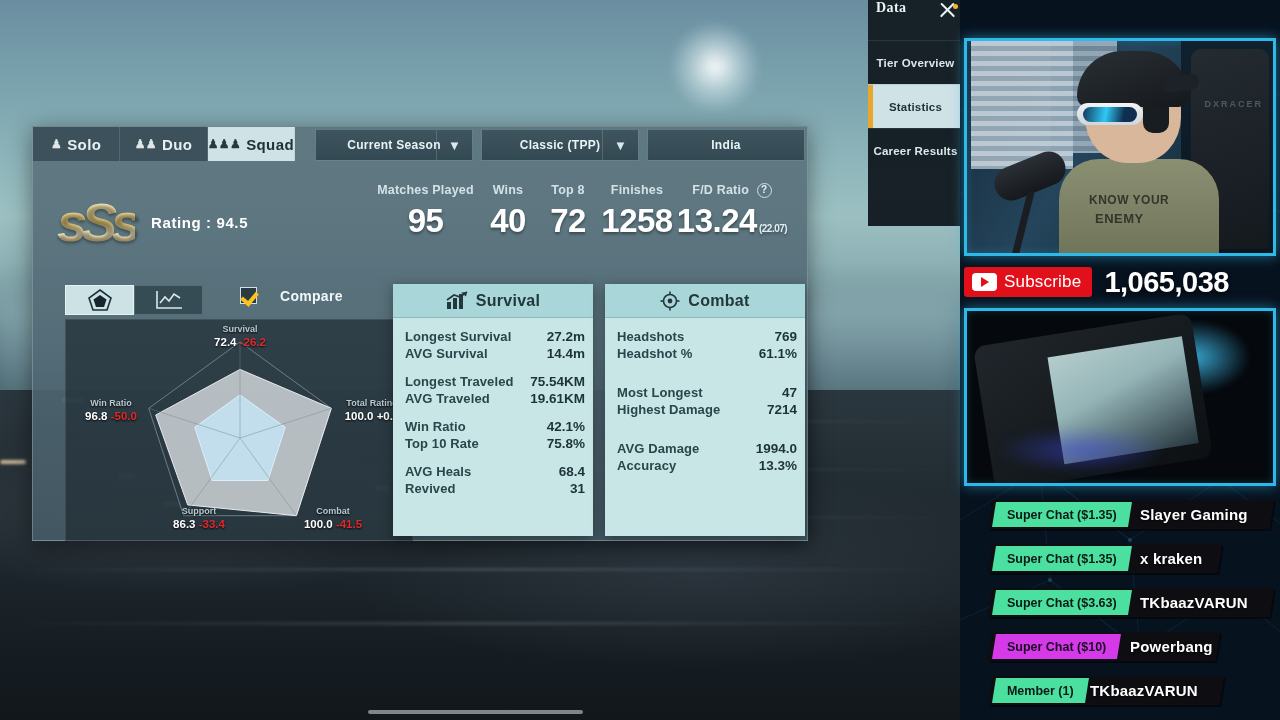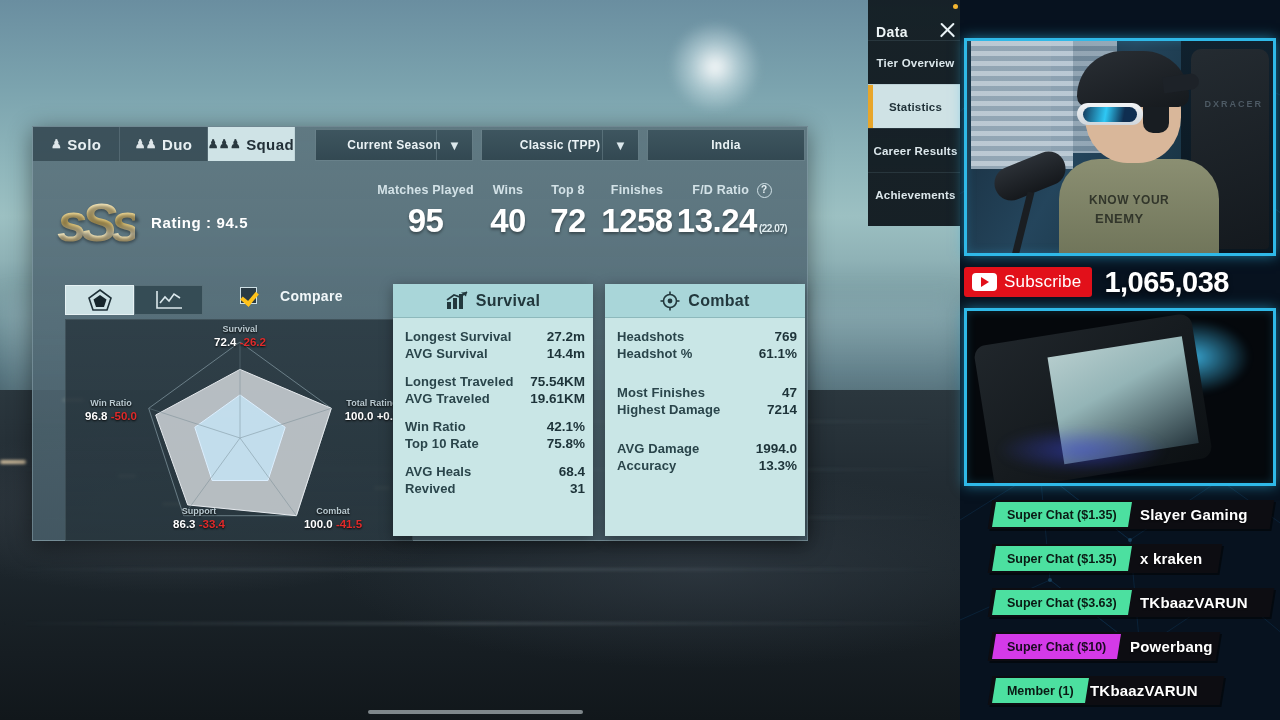--- a/index.html
+++ b/index.html
@@ -176,21 +176,21 @@
   .stat-row { display: flex; justify-content: space-between; align-items: baseline; padding: 1px 0; }
   .stat-k { font-size: 13px; color: #2a454b; font-weight: bold; letter-spacing: .1px; }
   .stat-v { font-size: 13.5px; color: #1d3339; font-weight: bold; }
 
   
   .sidebar-menu {
     position: absolute; left: 868px; top: 0; width: 96px; height: 226px;
     background: linear-gradient(180deg, rgba(20,30,36,.97), rgba(18,27,33,.97));
     border-right: 1px solid rgba(120,150,160,.25);
   }
-  .sb-top { height: 40px; display: flex; align-items: flex-end; justify-content: space-between; padding: 0 6px 0 8px; }
+  .sb-top { height: 40px; display: flex; align-items: flex-start; justify-content: space-between; padding: 0 6px 0 8px; font-family: Liberation Serif, serif; }
   .sb-data { font-size: 14px; font-weight: bold; color: #edf4f6; letter-spacing: .4px; }
   .sb-close { width: 20px; height: 20px; position: relative; }
   .sb-close::before, .sb-close::after {
     content: ""; position: absolute; left: 1px; top: 9px; width: 19px; height: 2.4px;
     background: #e9f2f5; border-radius: 1px;
   }
   .sb-close::before { transform: rotate(45deg); }
   .sb-close::after { transform: rotate(-45deg); }
   .sb-dot { position: absolute; right: 5px; top: 4px; width: 5px; height: 5px; border-radius: 50%; background: #f5b731; }
   .sb-item {
@@ -611,21 +611,21 @@
               <span class="stat-k">Headshots</span>
               <span class="stat-v">769</span>
             </div>
             <div class="stat-row">
               <span class="stat-k">Headshot %</span>
               <span class="stat-v">61.1%</span>
             </div>
           </div>
           <div class="stat-group" style="margin-top:22px">
             <div class="stat-row">
-              <span class="stat-k">Most Finishes</span>
+              <span class="stat-k">Most Longest</span>
               <span class="stat-v">47</span>
             </div>
             <div class="stat-row">
               <span class="stat-k">Highest Damage</span>
               <span class="stat-v">7214</span>
             </div>
           </div>
           <div class="stat-group" style="margin-top:22px">
             <div class="stat-row">
               <span class="stat-k">AVG Damage</span>
@@ -649,23 +649,20 @@
       <span class="sb-dot"></span>
     </div>
     <div class="sb-item">
       <span>Tier Overview</span>
     </div>
     <div class="sb-item active">
       <span>Statistics</span>
     </div>
     <div class="sb-item">
       <span>Career Results</span>
-    </div>
-    <div class="sb-item">
-      <span>Achievements</span>
     </div>
   </div>
 
   <div class="stream-panel">
     <svg class="net-lines" width="320" height="720">
       <g stroke="#1d6fae" stroke-width="0.7" fill="none" opacity="0.55">
         <path d="M-10 120 L60 60 L150 110 L230 50 L330 100"></path>
         <path d="M-10 200 L70 150 L160 210 L250 160 L330 220"></path>
         <path d="M0 520 L80 470 L170 540 L260 480 L330 530"></path>
         <path d="M0 620 L90 580 L180 650 L270 590 L330 640"></path>

